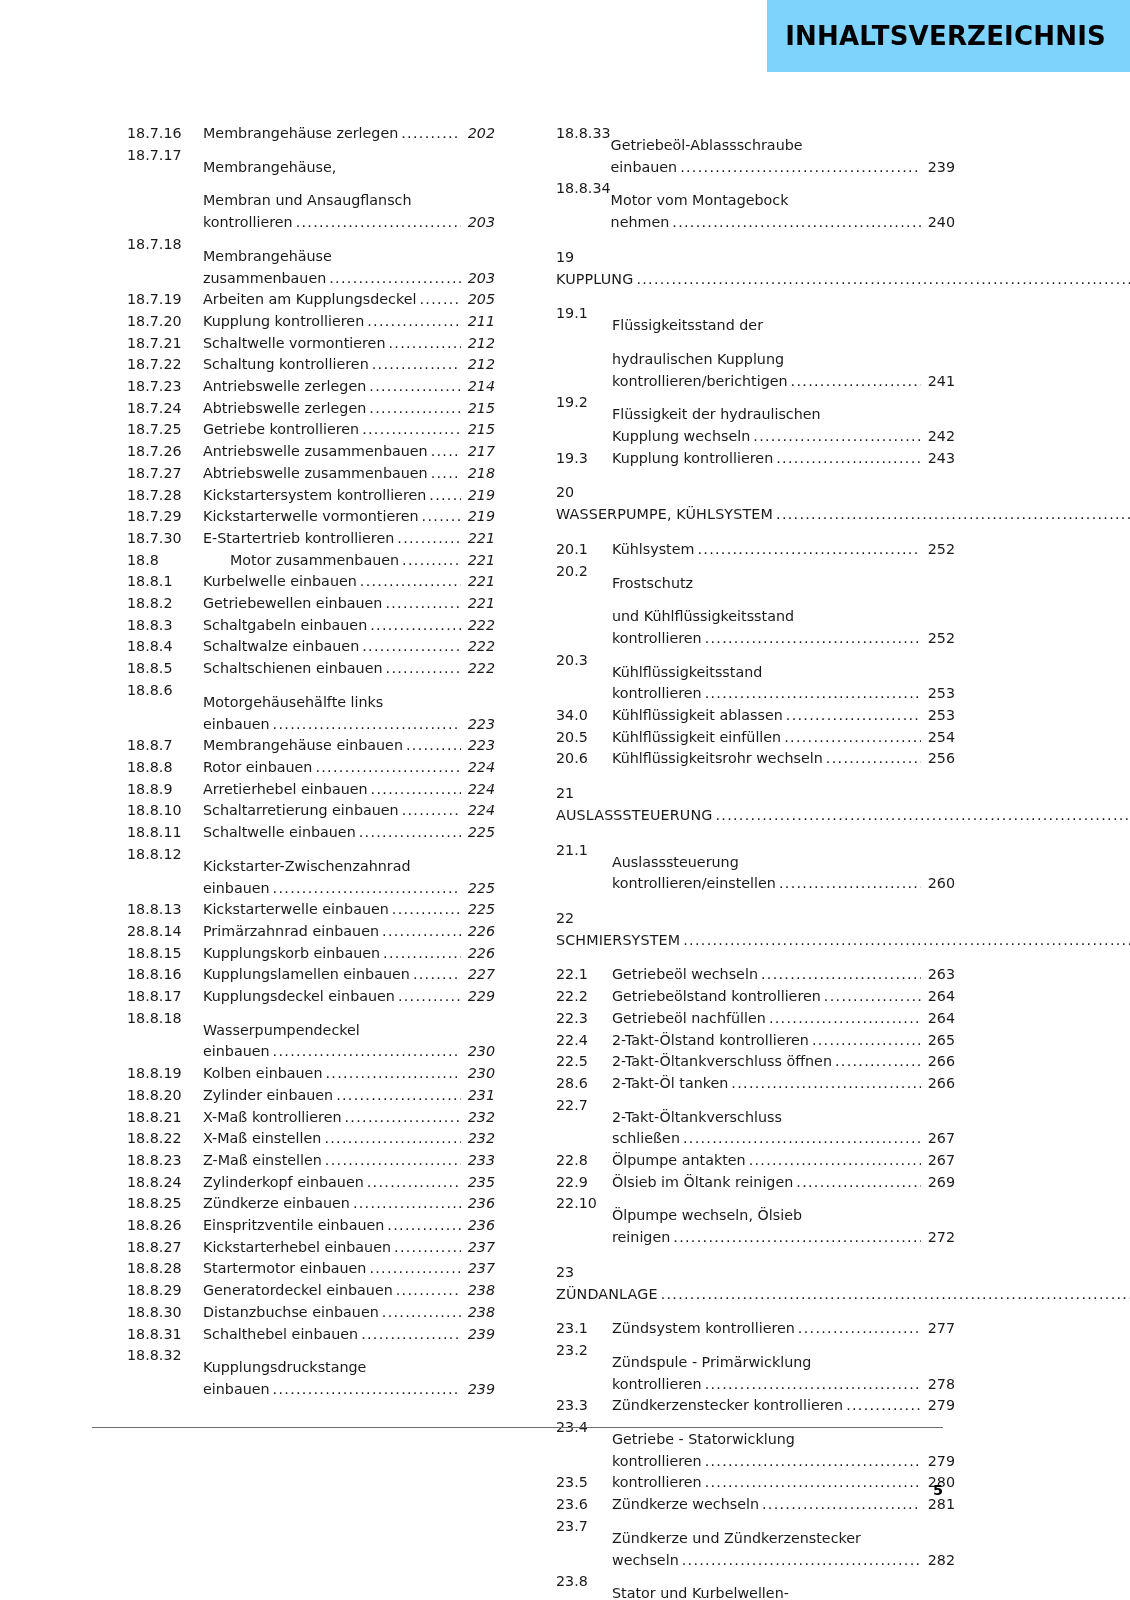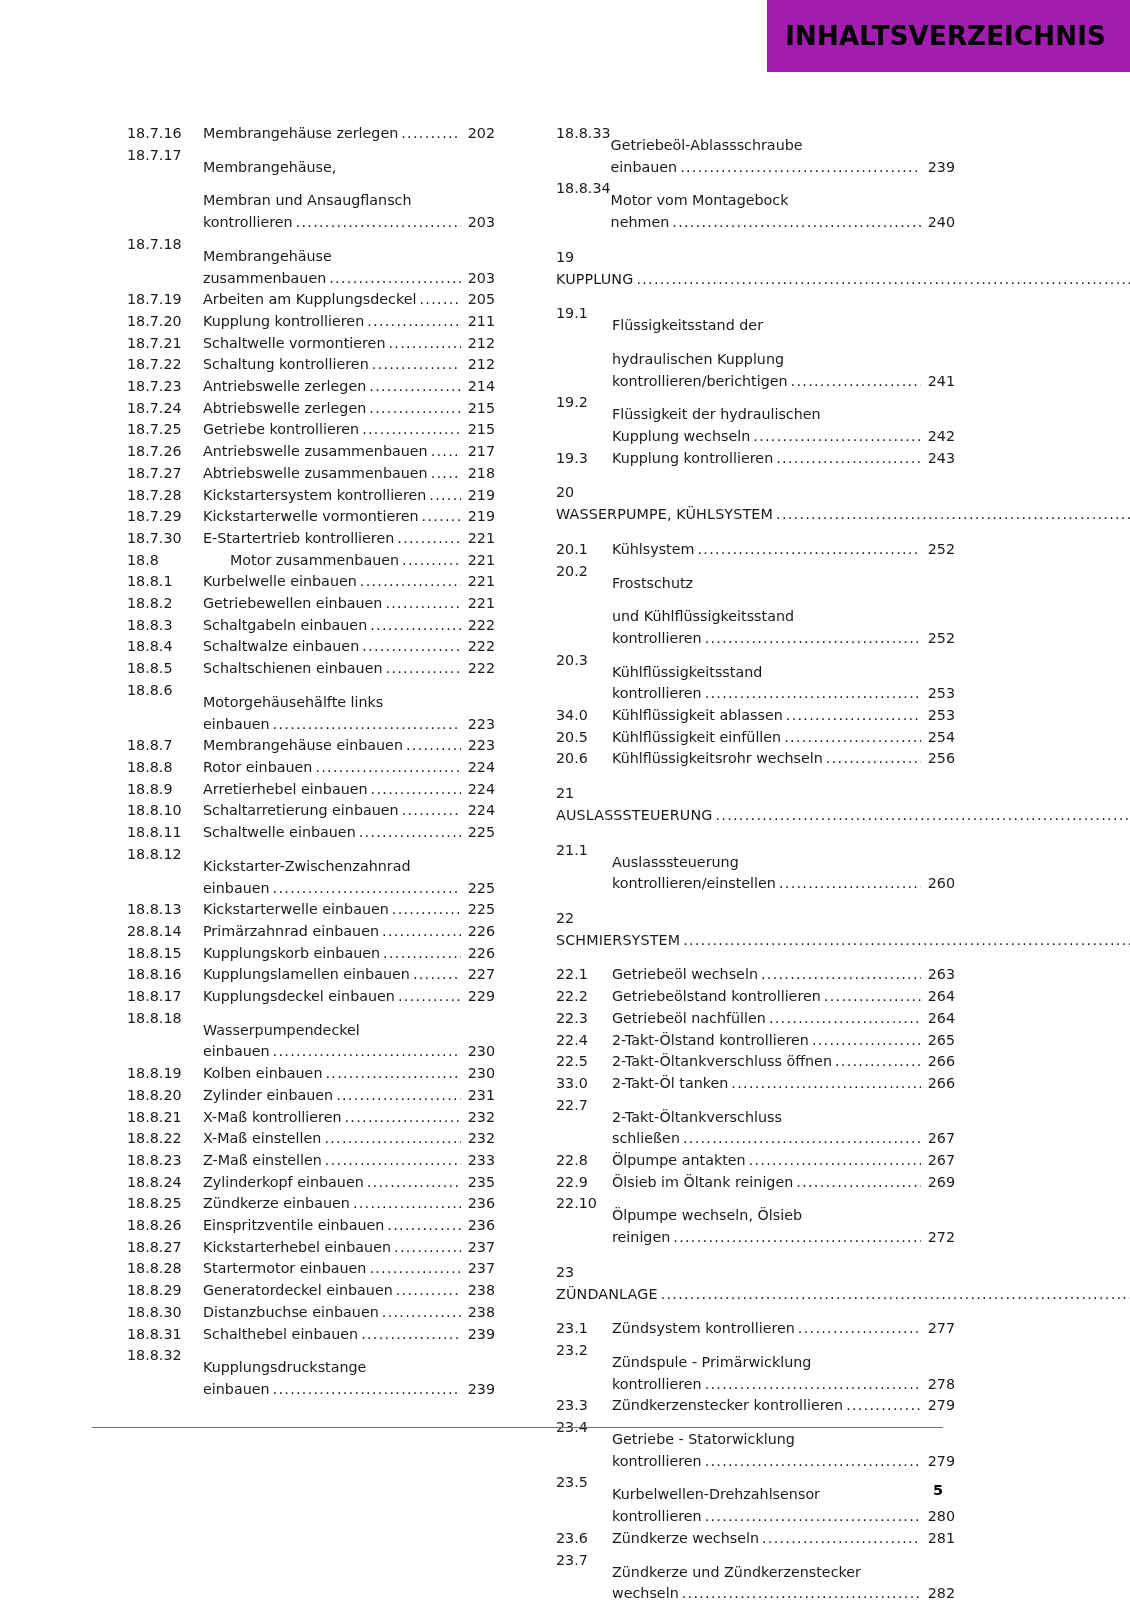--- a/index.html
+++ b/index.html
@@ -16,21 +16,21 @@
     overflow: hidden;
   }
 
   
   .header-bar {
     position: absolute;
     left: 767px;
     top: 0;
     width: 363px;
     height: 72px;
-    background: #a21caf;
+    background: #7dd3fc;
     box-sizing: border-box;
   }
   .header-title {
     position: absolute;
     right: 24px;
     top: 50%;
     transform: translateY(-50%);
     font-family: "DejaVu Sans", sans-serif;
     font-weight: bold;
     font-size: 26px;
@@ -96,21 +96,21 @@
     color: #1a1a1a;
     margin: 0 2px 0 3px;
     font-size: 14.3px;
   }
   .page {
     flex: 0 0 auto;
     text-align: right;
     white-space: nowrap;
     font-variant-numeric: lining-nums;
   }
-  .col-left .page  { width: 32px; }
+  .col-left .page  { width: 32px; font-style: italic; }
   .col-right .page { width: 32px; }
 
   
   .cont {
     white-space: nowrap;
     margin-top: 12px;
   }
 
   
   .entry.lvl1 {
@@ -856,21 +856,21 @@
         <div class="num">22.5</div>
         <div class="body">
           <div class="line">
             <span class="title">2-Takt-Öltankverschluss öffnen</span>
             <span class="leader">..........................................................................................</span>
             <span class="page">266</span>
           </div>
         </div>
       </div>
       <div class="entry lvl2">
-        <div class="num">33.0</div>
+        <div class="num">28.6</div>
         <div class="body">
           <div class="line">
             <span class="title">2-Takt-Öl tanken</span>
             <span class="leader">..........................................................................................</span>
             <span class="page">266</span>
           </div>
         </div>
       </div>
       <div class="entry lvl2">
         <div class="num">22.7</div>
@@ -962,21 +962,20 @@
           <div class="line">
             <span class="title">kontrollieren</span>
             <span class="leader">..........................................................................................</span>
             <span class="page">279</span>
           </div>
         </div>
       </div>
       <div class="entry lvl2">
         <div class="num">23.5</div>
         <div class="body">
-          <div class="cont">Kurbelwellen-Drehzahlsensor</div>
           <div class="line">
             <span class="title">kontrollieren</span>
             <span class="leader">..........................................................................................</span>
             <span class="page">280</span>
           </div>
         </div>
       </div>
       <div class="entry lvl2">
         <div class="num">23.6</div>
         <div class="body">

